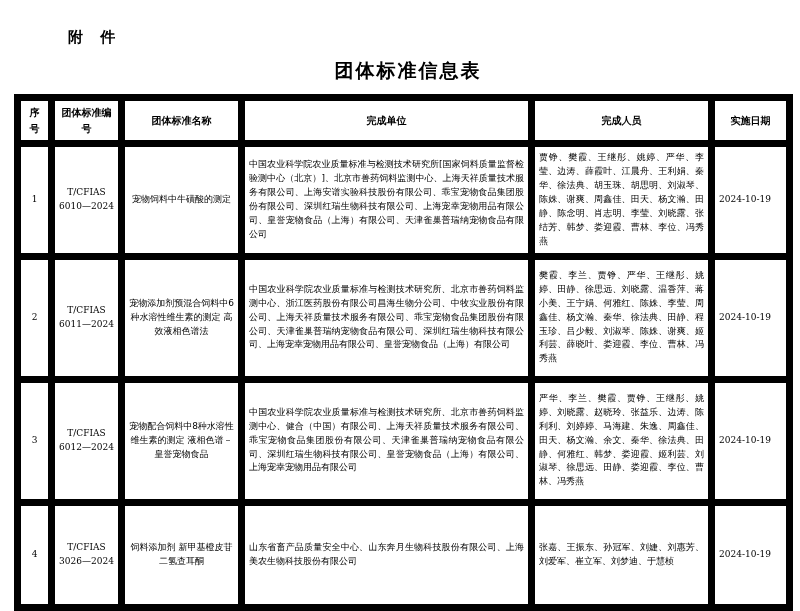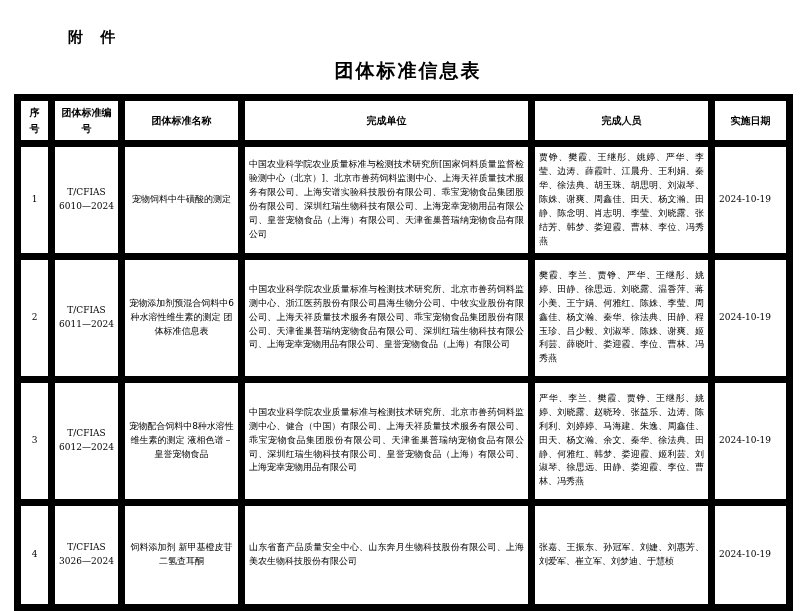--- a/index.html
+++ b/index.html
@@ -136,21 +136,21 @@
         <td class="c-seq">1</td>
         <td class="c-code">T/CFIAS 6010—2024</td>
         <td class="c-name">宠物饲料中牛磺酸的测定</td>
         <td class="c-unit">中国农业科学院农业质量标准与检测技术研究所[国家饲料质量监督检验测中心（北京）]、北京市兽药饲料监测中心、上海天祥质量技术服务有限公司、上海安谱实验科技股份有限公司、乖宝宠物食品集团股份有限公司、深圳红瑞生物科技有限公司、上海宠幸宠物用品有限公司、皇誉宠物食品（上海）有限公司、天津雀巢普瑞纳宠物食品有限公司</td>
         <td class="c-person">贾铮、樊霞、王继彤、姚婷、严华、李莹、边涛、薛霞叶、江晨舟、王利娟、秦华、徐法典、胡玉珠、胡思明、刘淑琴、陈姝、谢爽、周鑫佳、田天、杨文瀚、田静、陈念明、肖志明、李莹、刘晓露、张结芳、韩梦、娄迎霞、曹林、李位、冯秀燕</td>
         <td class="c-date">2024-10-19</td>
       </tr>
       <tr class="row-2">
         <td class="c-seq">2</td>
         <td class="c-code">T/CFIAS 6011—2024</td>
-        <td class="c-name">宠物添加剂预混合饲料中6种水溶性维生素的测定 团体标准信息表</td>
+        <td class="c-name">宠物添加剂预混合饲料中6种水溶性维生素的测定 高效液相色谱法</td>
         <td class="c-unit">中国农业科学院农业质量标准与检测技术研究所、北京市兽药饲料监测中心、浙江医药股份有限公司昌海生物分公司、中牧实业股份有限公司、上海天祥质量技术服务有限公司、乖宝宠物食品集团股份有限公司、天津雀巢普瑞纳宠物食品有限公司、深圳红瑞生物科技有限公司、上海宠幸宠物用品有限公司、皇誉宠物食品（上海）有限公司</td>
         <td class="c-person">樊霞、李兰、贾铮、严华、王继彤、姚婷、田静、徐思远、刘晓露、温香萍、蒋小美、王宁娟、何雅红、陈姝、李莹、周鑫佳、杨文瀚、秦华、徐法典、田静、程玉珍、吕少毅、刘淑琴、陈姝、谢爽、姬利芸、薛晓叶、娄迎霞、李位、曹林、冯秀燕</td>
         <td class="c-date">2024-10-19</td>
       </tr>
       <tr class="row-3">
         <td class="c-seq">3</td>
         <td class="c-code">T/CFIAS 6012—2024</td>
         <td class="c-name">宠物配合饲料中8种水溶性维生素的测定 液相色谱－皇誉宠物食品</td>
         <td class="c-unit">中国农业科学院农业质量标准与检测技术研究所、北京市兽药饲料监测中心、健合（中国）有限公司、上海天祥质量技术服务有限公司、乖宝宠物食品集团股份有限公司、天津雀巢普瑞纳宠物食品有限公司、深圳红瑞生物科技有限公司、皇誉宠物食品（上海）有限公司、上海宠幸宠物用品有限公司</td>
         <td class="c-person">严华、李兰、樊霞、贾铮、王继彤、姚婷、刘晓露、赵晓玲、张益乐、边涛、陈利利、刘婷婷、马海建、朱逸、周鑫佳、田天、杨文瀚、余文、秦华、徐法典、田静、何雅红、韩梦、娄迎霞、姬利芸、刘淑琴、徐思远、田静、娄迎霞、李位、曹林、冯秀燕</td>

